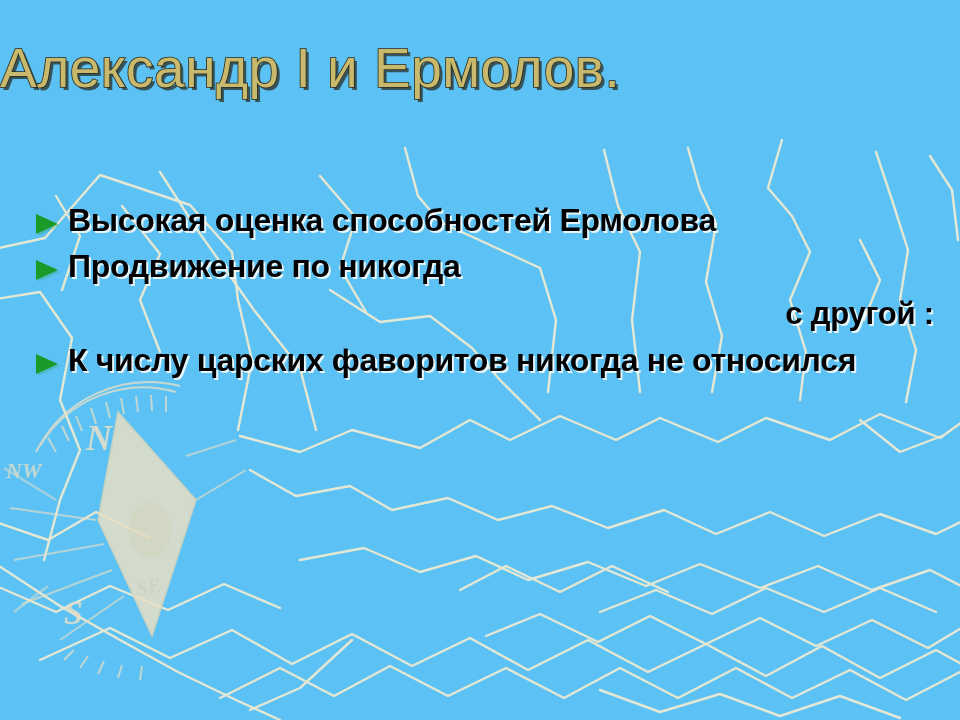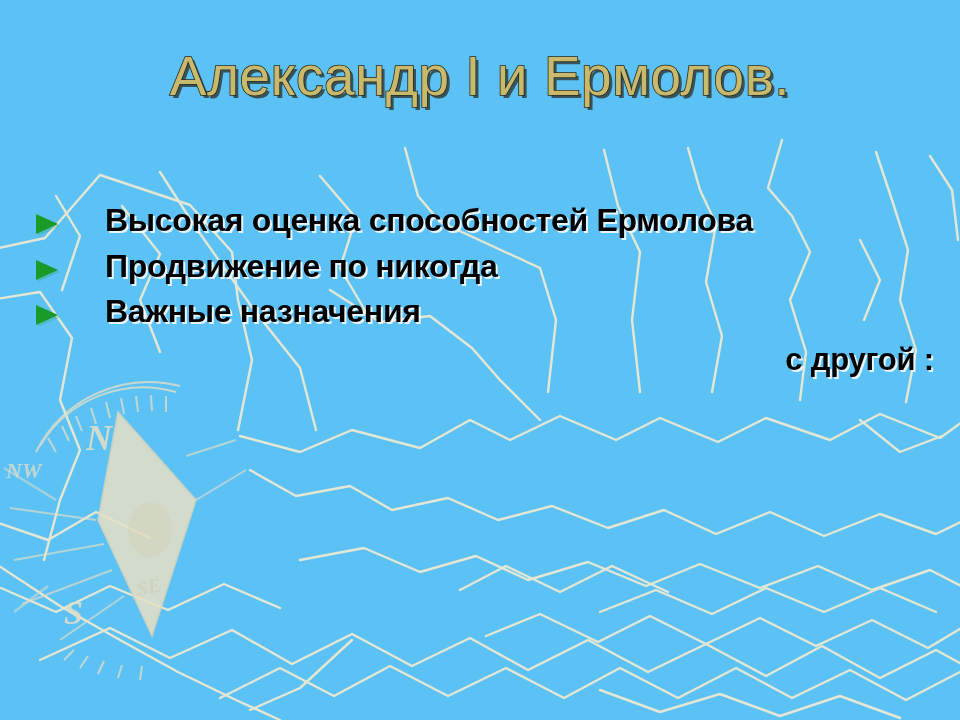--- a/index.html
+++ b/index.html
@@ -23,23 +23,23 @@
     inset: 0;
     width: 960px;
     height: 720px;
     pointer-events: none;
   }
 
   
   #title-block {
     position: absolute;
     left: 0;
-    top: 48px;
+    top: 40px;
     width: 960px;
-    text-align: center;
+    text-align: left;
   }
 
   #slide-title {
     display: inline-block;
     font-family: "Liberation Sans", "DejaVu Sans", sans-serif;
     font-size: 55px;
     font-weight: normal;
     letter-spacing: 0.5px;
     color: #c8b96d;
     margin: 0;
@@ -68,21 +68,20 @@
     letter-spacing: -0.2px;
   }
 
   .lead-line.indent-a { padding-left: 104px; }
   .lead-line.indent-b { padding-left: 129px; text-align: right; }
 
   .bullet-row {
     display: flex;
     align-items: flex-start;
     margin: 0 0 4px 0;
-    gap: 37px;
   }
 
   .bullet-marker {
     flex: 0 0 auto;
     width: 34px;
     padding-top: 13px;
     line-height: 0;
   }
 
   .bullet-marker svg { display: block; }
@@ -209,30 +208,30 @@
     <div class="bullet-row">
       <span class="bullet-marker">
         <svg width="26" height="22" viewBox="0 0 26 22" xmlns="http://www.w3.org/2000/svg">
           <polygon points="2,1 24,11 2,21" fill="#1a9a28"></polygon>
           <polygon points="4,3 26,13 4,23" fill="#1a9a28" opacity="0.22"></polygon>
         </svg>
       </span>
       <span class="bullet-text">Продвижение по никогда</span>
     </div>
 
+
+    <div class="gap-sm"></div>
+
+    <p class="lead-line indent-b">с другой :</p>
+
     <div class="bullet-row">
       <span class="bullet-marker">
         <svg width="26" height="22" viewBox="0 0 26 22" xmlns="http://www.w3.org/2000/svg">
           <polygon points="2,1 24,11 2,21" fill="#1a9a28"></polygon>
           <polygon points="4,3 26,13 4,23" fill="#1a9a28" opacity="0.22"></polygon>
         </svg>
       </span>
-      <span class="bullet-text">Важные назначения</span>
+      <span class="bullet-text">К числу царских фаворитов никогда не относился</span>
     </div>
-
-    <div class="gap-sm"></div>
-
-    <p class="lead-line indent-b">с другой :</p>
-
 
 
   </div>
 </div>
 
 </body></html>

